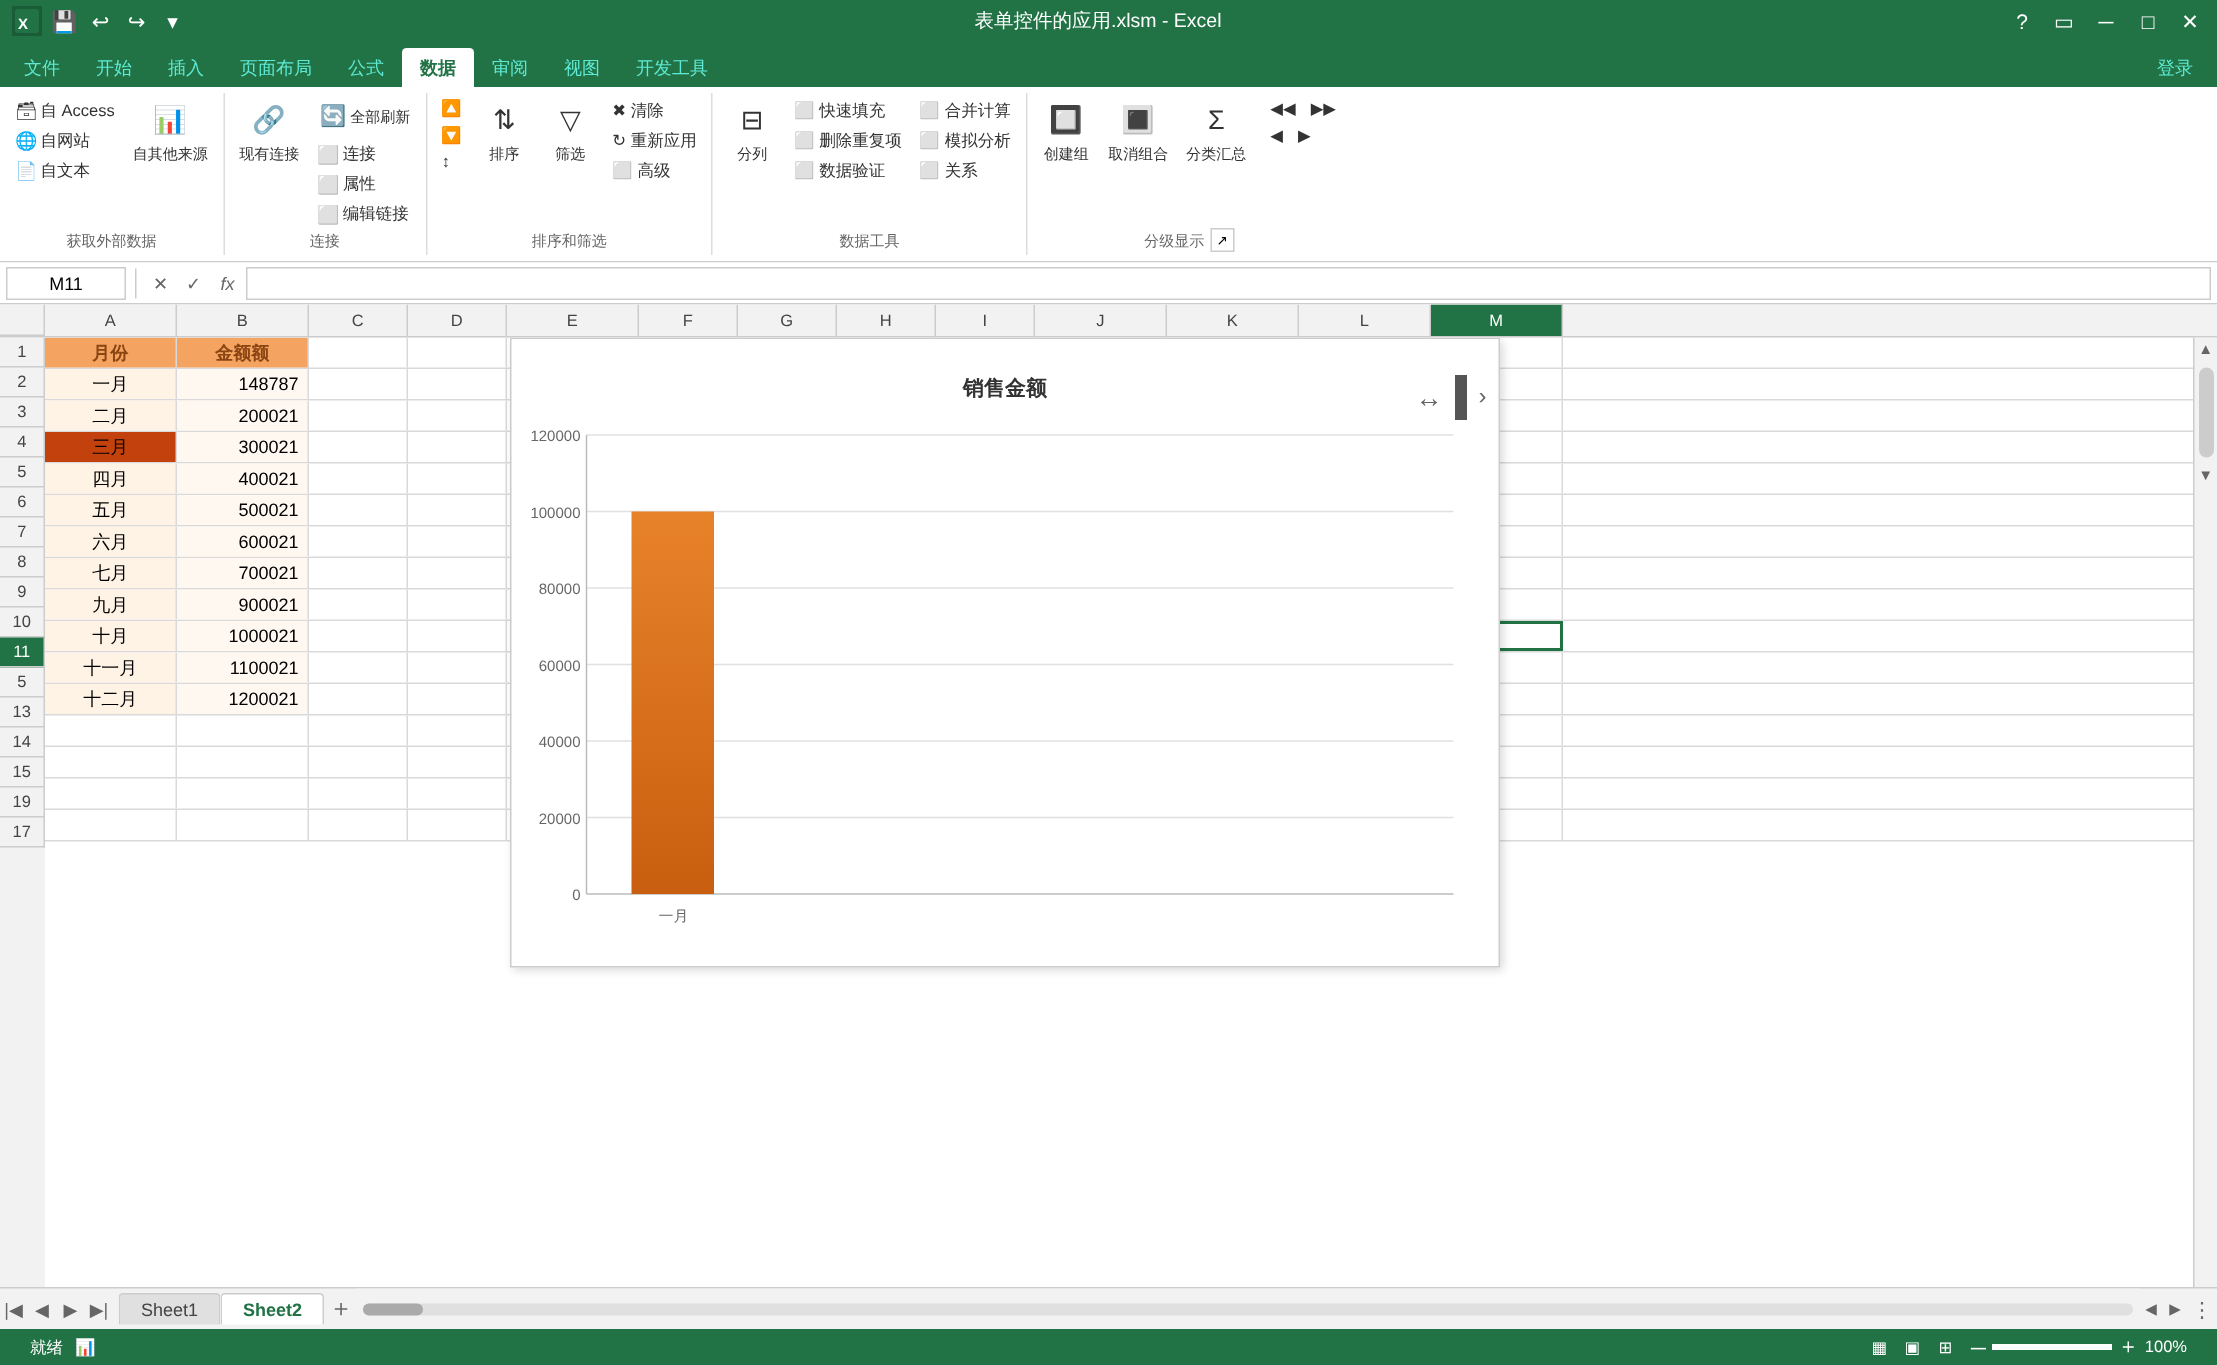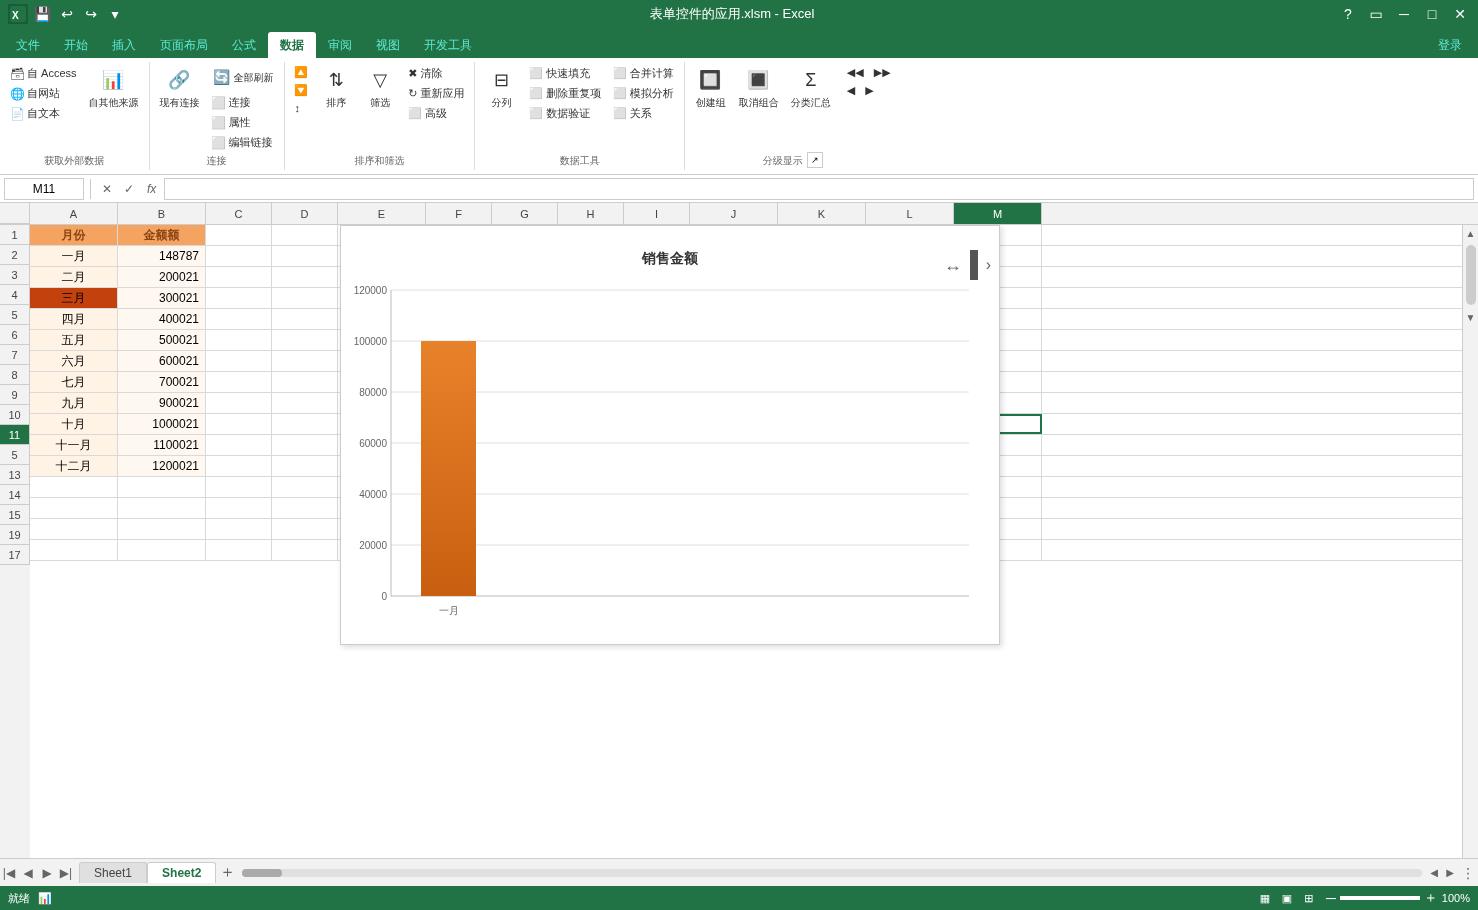--- a/index.html
+++ b/index.html
@@ -261,21 +261,21 @@
     .sheet-tab-nav { display: flex; gap: 1px; margin-right: 4px; }
     .sheet-tab-nav-btn { width: 18px; height: 18px; display: flex; align-items: center; justify-content: center; cursor: pointer; font-size: 12px; color: #666; }
 
     
     .status-bar {
       height: 24px;
       background: #217346;
       display: flex;
       align-items: center;
       justify-content: space-between;
-      padding: 0 8px;
+      padding: 0 20px;
       color: white;
       font-size: 11px;
     }
     .status-left { display: flex; align-items: center; gap: 8px; }
     .status-right { display: flex; align-items: center; gap: 8px; }
     .zoom-control { display: flex; align-items: center; gap: 4px; }
     .zoom-slider { width: 80px; height: 4px; background: rgba(255,255,255,0.4); position: relative; cursor: pointer; }
     .zoom-slider-fill { width: 100%; height: 100%; background: white; }
     .zoom-btn { font-size: 14px; cursor: pointer; }
     .view-btns { display: flex; gap: 4px; }

